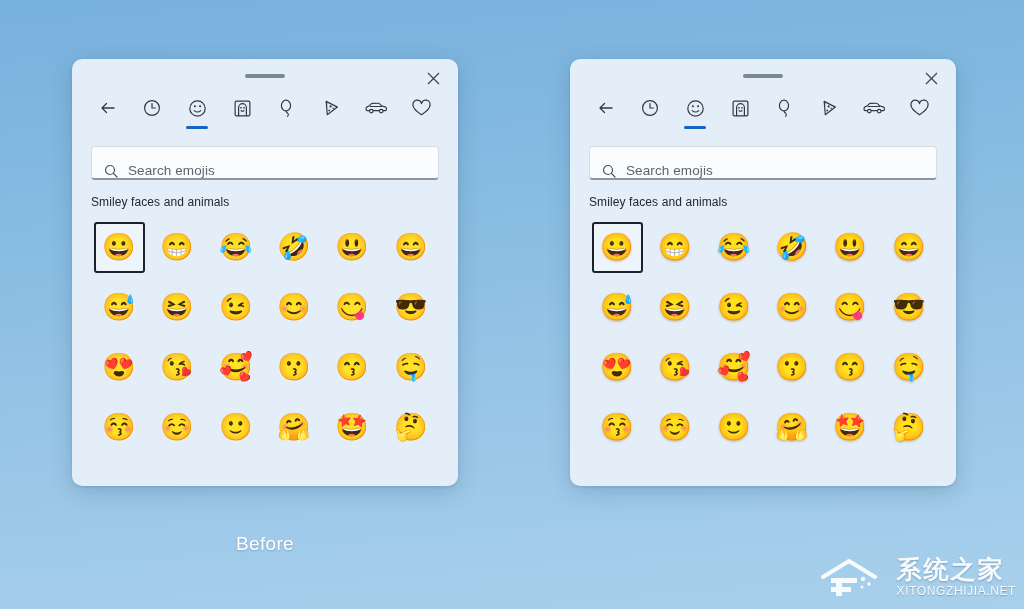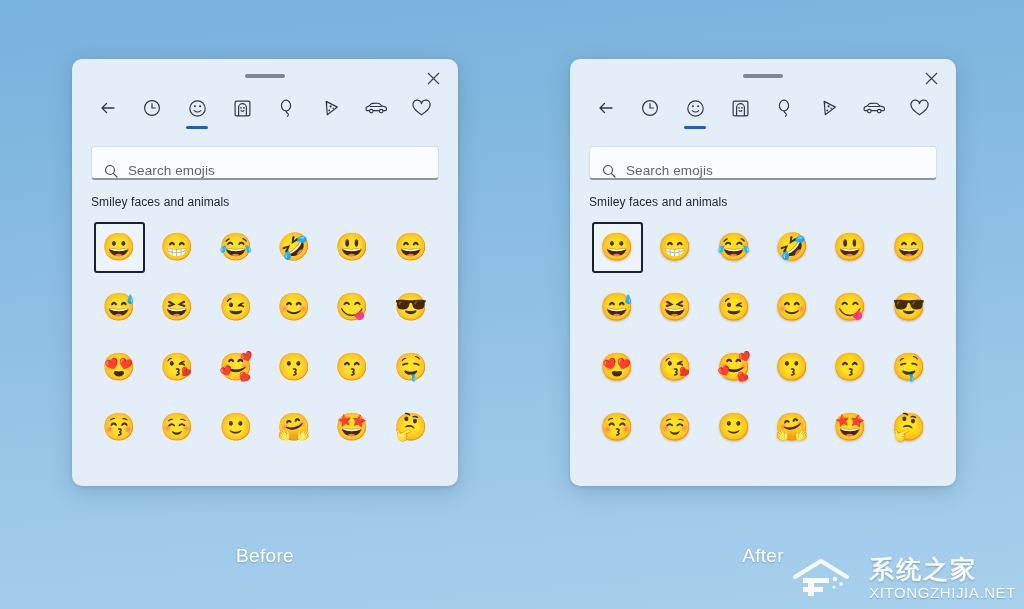--- a/index.html
+++ b/index.html
@@ -153,21 +153,21 @@
   .before .emoji {
     filter: saturate(1.05) contrast(1.02);
   }
   .after .emoji {
     filter: saturate(1.12) drop-shadow(0 1px 1px rgba(120, 80, 10, 0.35));
   }
 
   
   .caption {
     position: absolute;
-    top: 545px;
+    top: 533px;
     width: 386px;
     text-align: center;
     color: #ffffff;
     font-size: 19px;
     letter-spacing: 0.3px;
     text-shadow: 0 1px 2px rgba(50, 90, 125, 0.35);
   }
   .caption.before { left: 72px; }
   .caption.after  { left: 570px; }
 
@@ -189,21 +189,21 @@
     line-height: 1;
   }
   .wm-cn {
     font-size: 25px;
     color: #ffffff;
     letter-spacing: 2px;
     font-weight: bold;
     text-shadow: 0 1px 2px rgba(40, 80, 115, 0.4);
   }
   .wm-en {
-    font-size: 15px;
+    font-size: 12px;
     color: #ffffff;
     letter-spacing: 0.6px;
     margin-top: 3px;
     text-shadow: 0 1px 1px rgba(40, 80, 115, 0.4);
   }
 </style>
 </head>
 <body>
 
 <div class="stage">
@@ -584,21 +584,20 @@
         <div class="cell">
           <span class="emoji">🤩</span>
         </div>
         <div class="cell">
           <span class="emoji">🤔</span>
         </div>
       </div>
   </div>
 
   <div class="caption before">Before</div>
-  <div class="caption after">After</div>
 
   <div class="watermark">
     <span class="wm-mark">
       <svg width="72" height="44" viewBox="0 0 72 44">
         <path d="M4 20 L30 4 L56 20" stroke="#ffffff" stroke-width="4" fill="none" stroke-linejoin="round" stroke-linecap="round"></path>
         <path d="M12 21 h26 v5 h-26 z" fill="#ffffff"></path>
         <path d="M12 30 h20 v5 h-20 z" fill="#ffffff"></path>
         <path d="M17 21 v18 h6 v-18 z" fill="#ffffff"></path>
         <circle cx="44" cy="22" r="2.2" fill="#ffffff"></circle>
         <circle cx="50" cy="27" r="1.8" fill="#ffffff"></circle>

